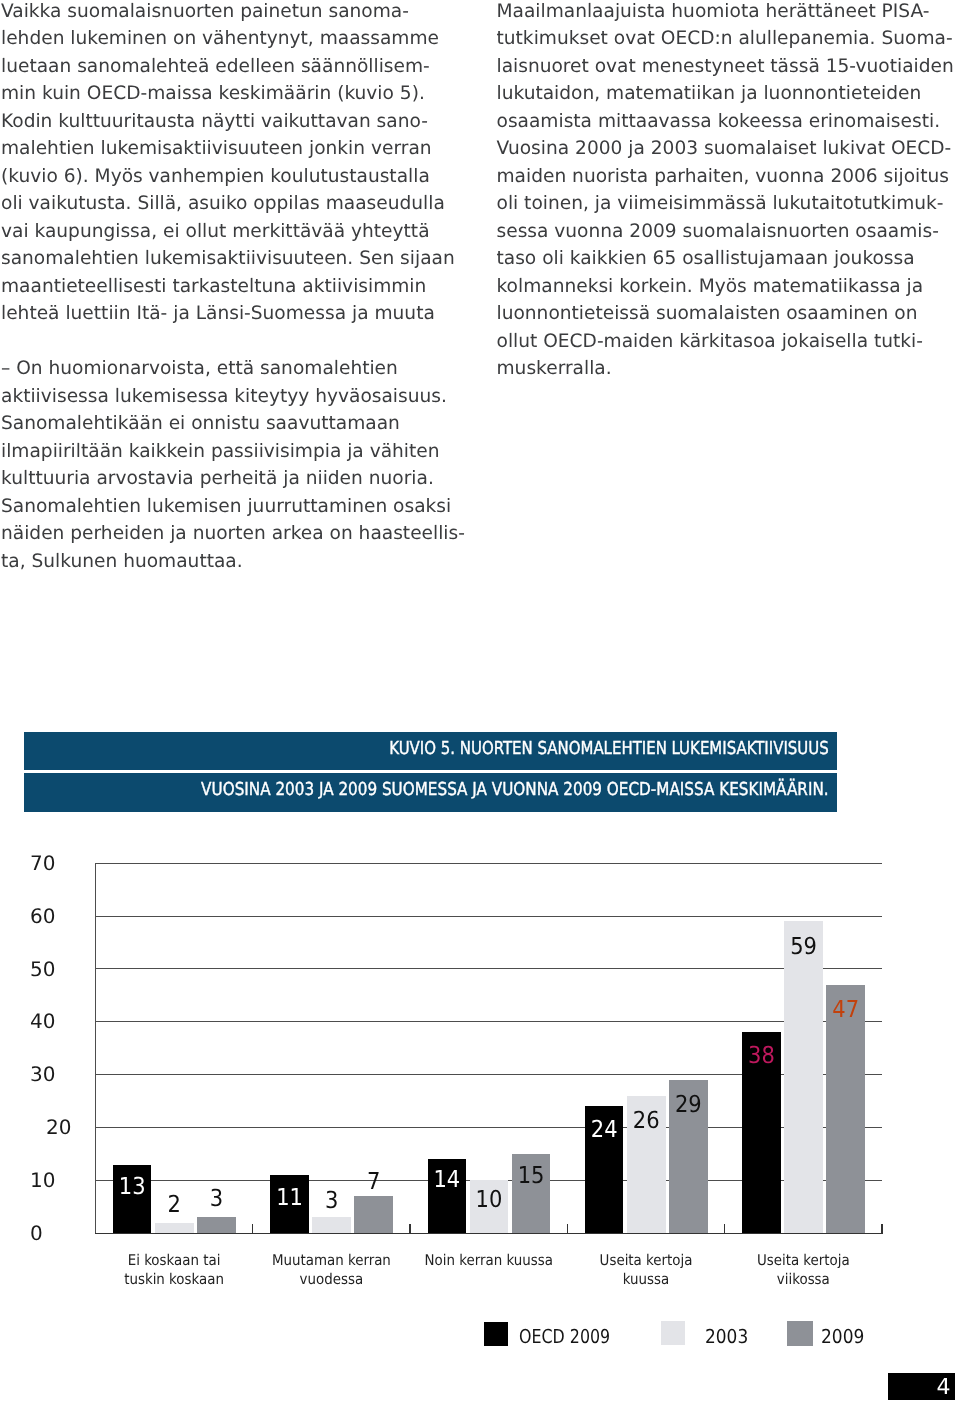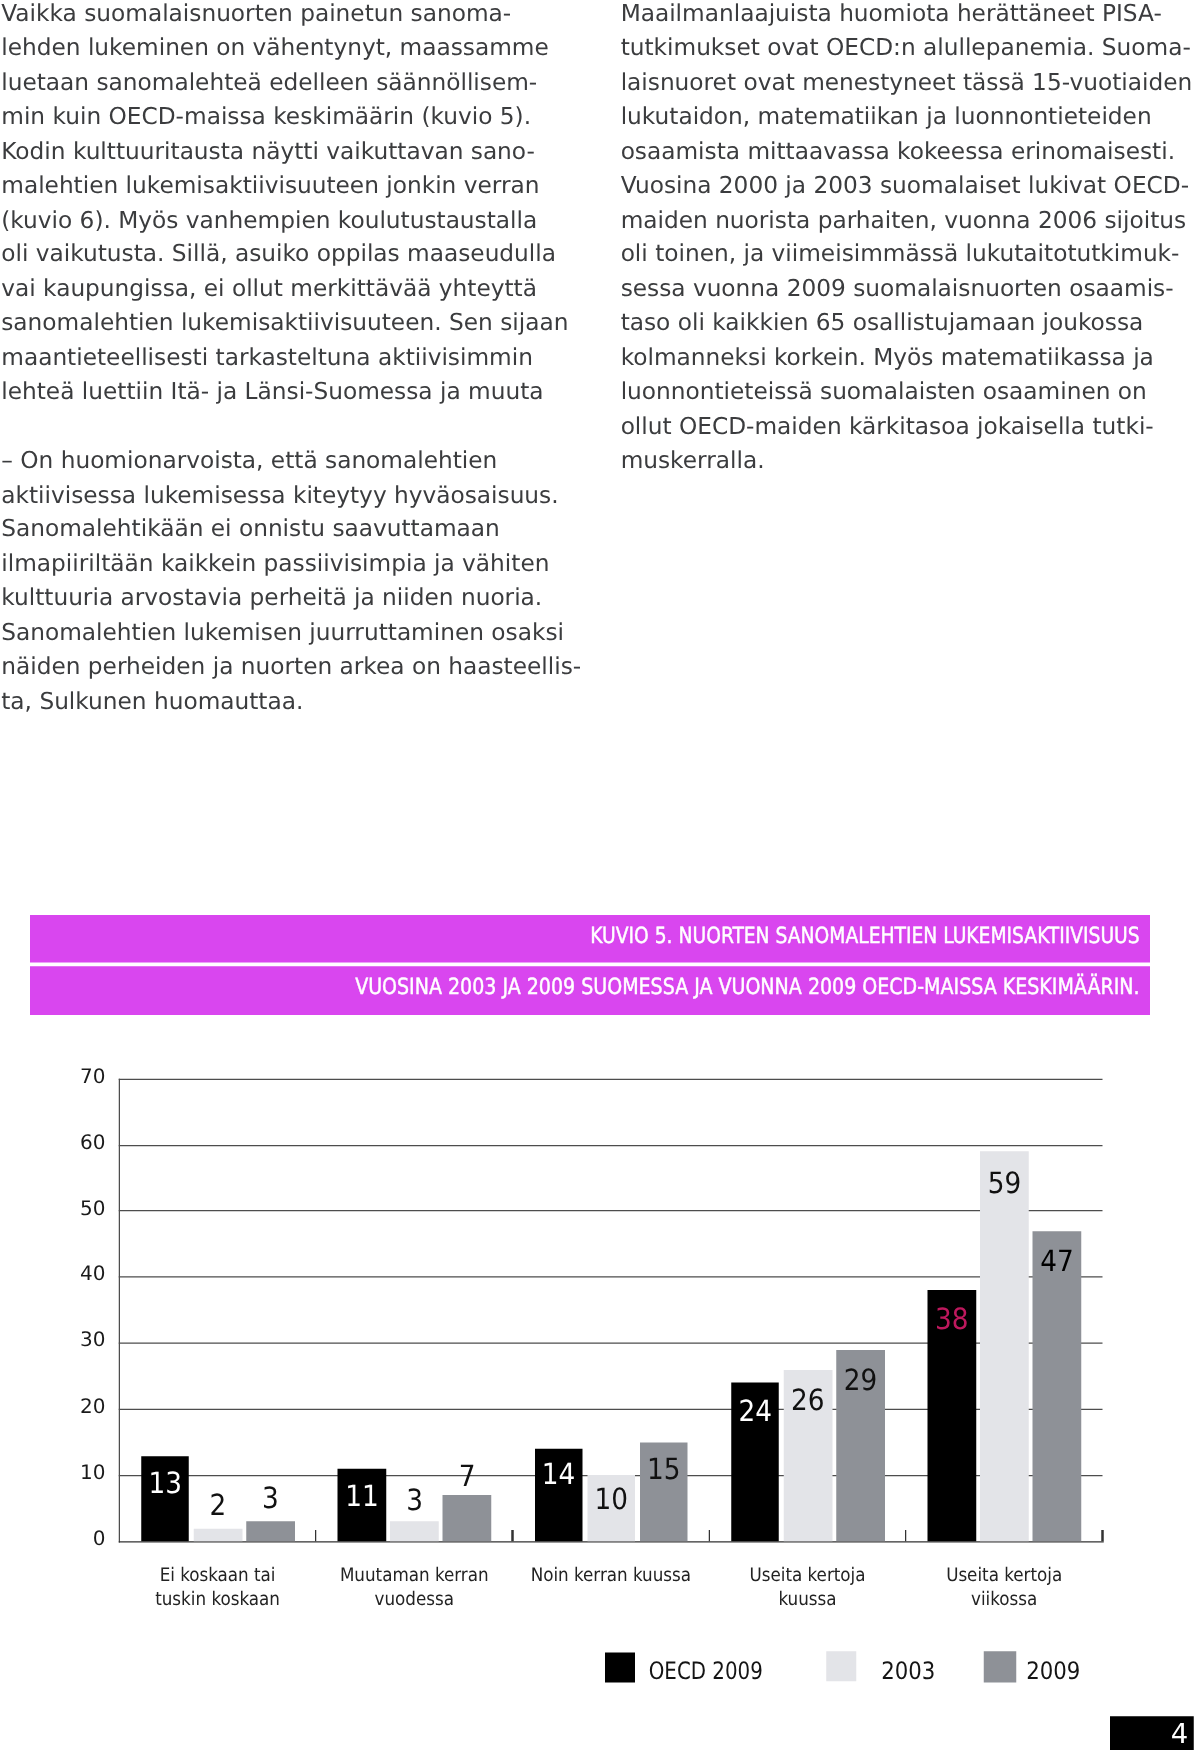--- a/index.html
+++ b/index.html
@@ -8,29 +8,29 @@
         -webkit-font-smoothing:antialiased;text-rendering:geometricPrecision;}
   .page{position:absolute;inset:0;}
   
   .col{position:absolute;font-size:18.6px;line-height:27.5px;color:#3b3c3e;width:470px;}
   .col p{margin:0;}
   .col p + p{margin-top:27.5px;}
   .tline{display:block;white-space:nowrap;height:27.5px;}
   #col1{left:1px;top:-2.1px;}
   #col2{left:496.5px;top:-2.5px;}
   
-  .titleband{position:absolute;left:24px;width:896px;background:#d946ef;color:#fff;}
+  .titleband{position:absolute;left:24px;width:813px;background:#0c4a6e;color:#fff;}
   #tb1{top:731.5px;height:38.2px;}
   #tb2{top:773.4px;height:38.6px;}
   .titleband .tl{position:absolute;right:8px;white-space:nowrap;
      font-family:"DejaVu Sans Condensed",sans-serif;font-weight:normal;font-size:17.8px;
      line-height:17.8px;transform-origin:right top;-webkit-text-stroke:0.35px #fff;}
   
   #chart{position:absolute;left:0;top:0;width:960px;height:1403px;}
-  .ylabel{position:absolute;text-align:right;font-size:16px;color:#1a1a1a;}
+  .ylabel{position:absolute;font-size:20px;color:#1a1a1a;}
   .grid{position:absolute;left:95px;width:787px;height:1px;background:#4d4d4d;}
   .axis-y{position:absolute;left:95px;width:1px;background:#4d4d4d;}
   .axis-x{position:absolute;left:95px;width:788px;height:1px;background:#333;}
   .tick{position:absolute;width:1.2px;height:9.2px;background:#333;}
   .bar{position:absolute;}
   .barlbl{position:absolute;text-align:center;font-family:"DejaVu Sans Condensed",sans-serif;font-size:23.4px;line-height:normal;}
   .catlbl{position:absolute;text-align:center;font-family:"DejaVu Sans Condensed",sans-serif;font-size:14.9px;line-height:18.9px;color:#232323;}
   
   .lgsw{position:absolute;width:24.6px;height:24.6px;}
   .lgtx{position:absolute;font-family:"DejaVu Sans Condensed",sans-serif;font-size:19.2px;color:#141414;
@@ -94,21 +94,21 @@
   </div>
   <div class="titleband" id="tb2">
     <span class="tl" id="tl2" style="top: 7.4px; display: inline-block; transform: scaleX(0.951321);">VUOSINA 2003 JA 2009 SUOMESSA JA VUONNA 2009 OECD-MAISSA KESKIMÄÄRIN.</span>
   </div>
 
   <div id="chart">
       <div class="ylabel" style="top: 1220.95px; left: 30px; width: 54.3px;">0</div>
       <div class="grid" style="top: 1179.93px;"></div>
       <div class="ylabel" style="top: 1168.08px; left: 30px; width: 54.3px;">10</div>
       <div class="grid" style="top: 1127.06px;"></div>
-      <div class="ylabel" style="top: 1115.21px; left: 30px; width: 54.3px;">20</div>
+      <div class="ylabel" style="top: 1115.21px; left: 46px; width: 54.3px;">20</div>
       <div class="grid" style="top: 1074.19px;"></div>
       <div class="ylabel" style="top: 1062.34px; left: 30px; width: 54.3px;">30</div>
       <div class="grid" style="top: 1021.31px;"></div>
       <div class="ylabel" style="top: 1009.46px; left: 30px; width: 54.3px;">40</div>
       <div class="grid" style="top: 968.443px;"></div>
       <div class="ylabel" style="top: 956.593px; left: 30px; width: 54.3px;">50</div>
       <div class="grid" style="top: 915.571px;"></div>
       <div class="ylabel" style="top: 903.721px; left: 30px; width: 54.3px;">60</div>
       <div class="grid" style="top: 862.7px;"></div>
       <div class="ylabel" style="top: 850.85px; left: 30px; width: 54.3px;">70</div>
@@ -156,21 +156,21 @@
       <div class="barlbl" style="left: 663.06px; width: 50.6px; top: 1090.07px; color: rgb(17, 17, 17);">29</div>
       <div class="catlbl" style="left: 547.36px; width: 197.32px; top: 1250.8px;">
         <div>Useita kertoja</div>
         <div>kuussa</div>
       </div>
       <div class="bar" style="left: 742.18px; width: 38.6px; top: 1032.39px; height: 200.911px; background: rgb(0, 0, 0);"></div>
       <div class="barlbl" style="left: 736.18px; width: 50.6px; top: 1040.99px; color: #be185d;">38</div>
       <div class="bar" style="left: 784.28px; width: 38.6px; top: 921.359px; height: 311.941px; background: rgb(227, 228, 232);"></div>
       <div class="barlbl" style="left: 778.28px; width: 50.6px; top: 932.259px; color: rgb(17, 17, 17);">59</div>
       <div class="bar" style="left: 826.38px; width: 38.6px; top: 984.804px; height: 248.496px; background: rgb(142, 145, 151);"></div>
-      <div class="barlbl" style="left: 820.38px; width: 50.6px; top: 995.204px; color: #000000;">47</div>
+      <div class="barlbl" style="left: 820.38px; width: 50.6px; top: 995.204px; color: #c2410c;">47</div>
       <div class="catlbl" style="left: 704.68px; width: 197.32px; top: 1250.8px;">
         <div>Useita kertoja</div>
         <div>viikossa</div>
       </div>
       <div class="lgsw" style="left: 483.7px; top: 1322.1px; width: 24.8px; height: 23.7px; background: rgb(0, 0, 0);"></div>
       <div class="lgtx" style="left: 519px; top: 1327.3px; transform: scaleX(0.918892);">OECD 2009</div>
       <div class="lgsw" style="left: 661.2px; top: 1320.5px; width: 23.4px; height: 24.2px; background: rgb(227, 228, 232);"></div>
       <div class="lgtx" style="left: 705px; top: 1327.3px; transform: scaleX(0.983565);">2003</div>
       <div class="lgsw" style="left: 786.7px; top: 1320.8px; width: 26px; height: 25px; background: rgb(142, 145, 151);"></div>
       <div class="lgtx" style="left: 821.4px; top: 1327.3px; transform: scaleX(0.985841);">2009</div>

